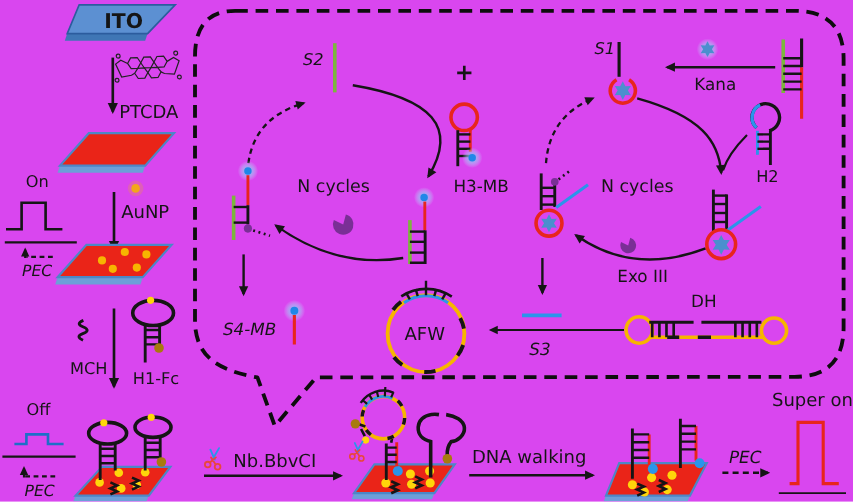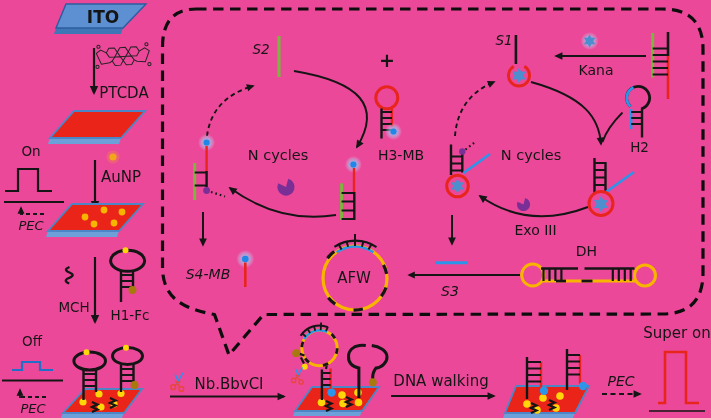--- a/index.html
+++ b/index.html
@@ -6,21 +6,21 @@
   body{background:#ffffff;}
   #stage{position:relative;width:711px;height:418px;background:var(--c-bg,#fcfcfb);overflow:hidden;
          font-family:"DejaVu Sans", "Liberation Sans", sans-serif;}
   svg{position:absolute;left:0;top:0;}
   text{fill:#151515;}
   .it{font-style:italic;}
 </style>
 </head>
 <body>
 
-<div id="stage" style="background: #ec4899;">
+<div id="stage" style="background: #d946ef;">
 <svg width="711" height="418" viewBox="0 0 711 418" xmlns="http://www.w3.org/2000/svg">
   <defs>
     <marker id="ah" viewBox="0 0 10 10" refX="7.5" refY="5" markerWidth="4.6" markerHeight="4.6" orient="auto-start-reverse">
       <path d="M0.5,0.8 L9.5,5 L0.5,9.2 z" fill="#151515"></path>
     </marker>
     <radialGradient id="glow">
       <stop offset="0%" stop-color="#7ec1f5" stop-opacity="0.95"></stop>
       <stop offset="55%" stop-color="#9fd0f6" stop-opacity="0.55"></stop>
       <stop offset="100%" stop-color="#c9e6fb" stop-opacity="0"></stop>
     </radialGradient>

